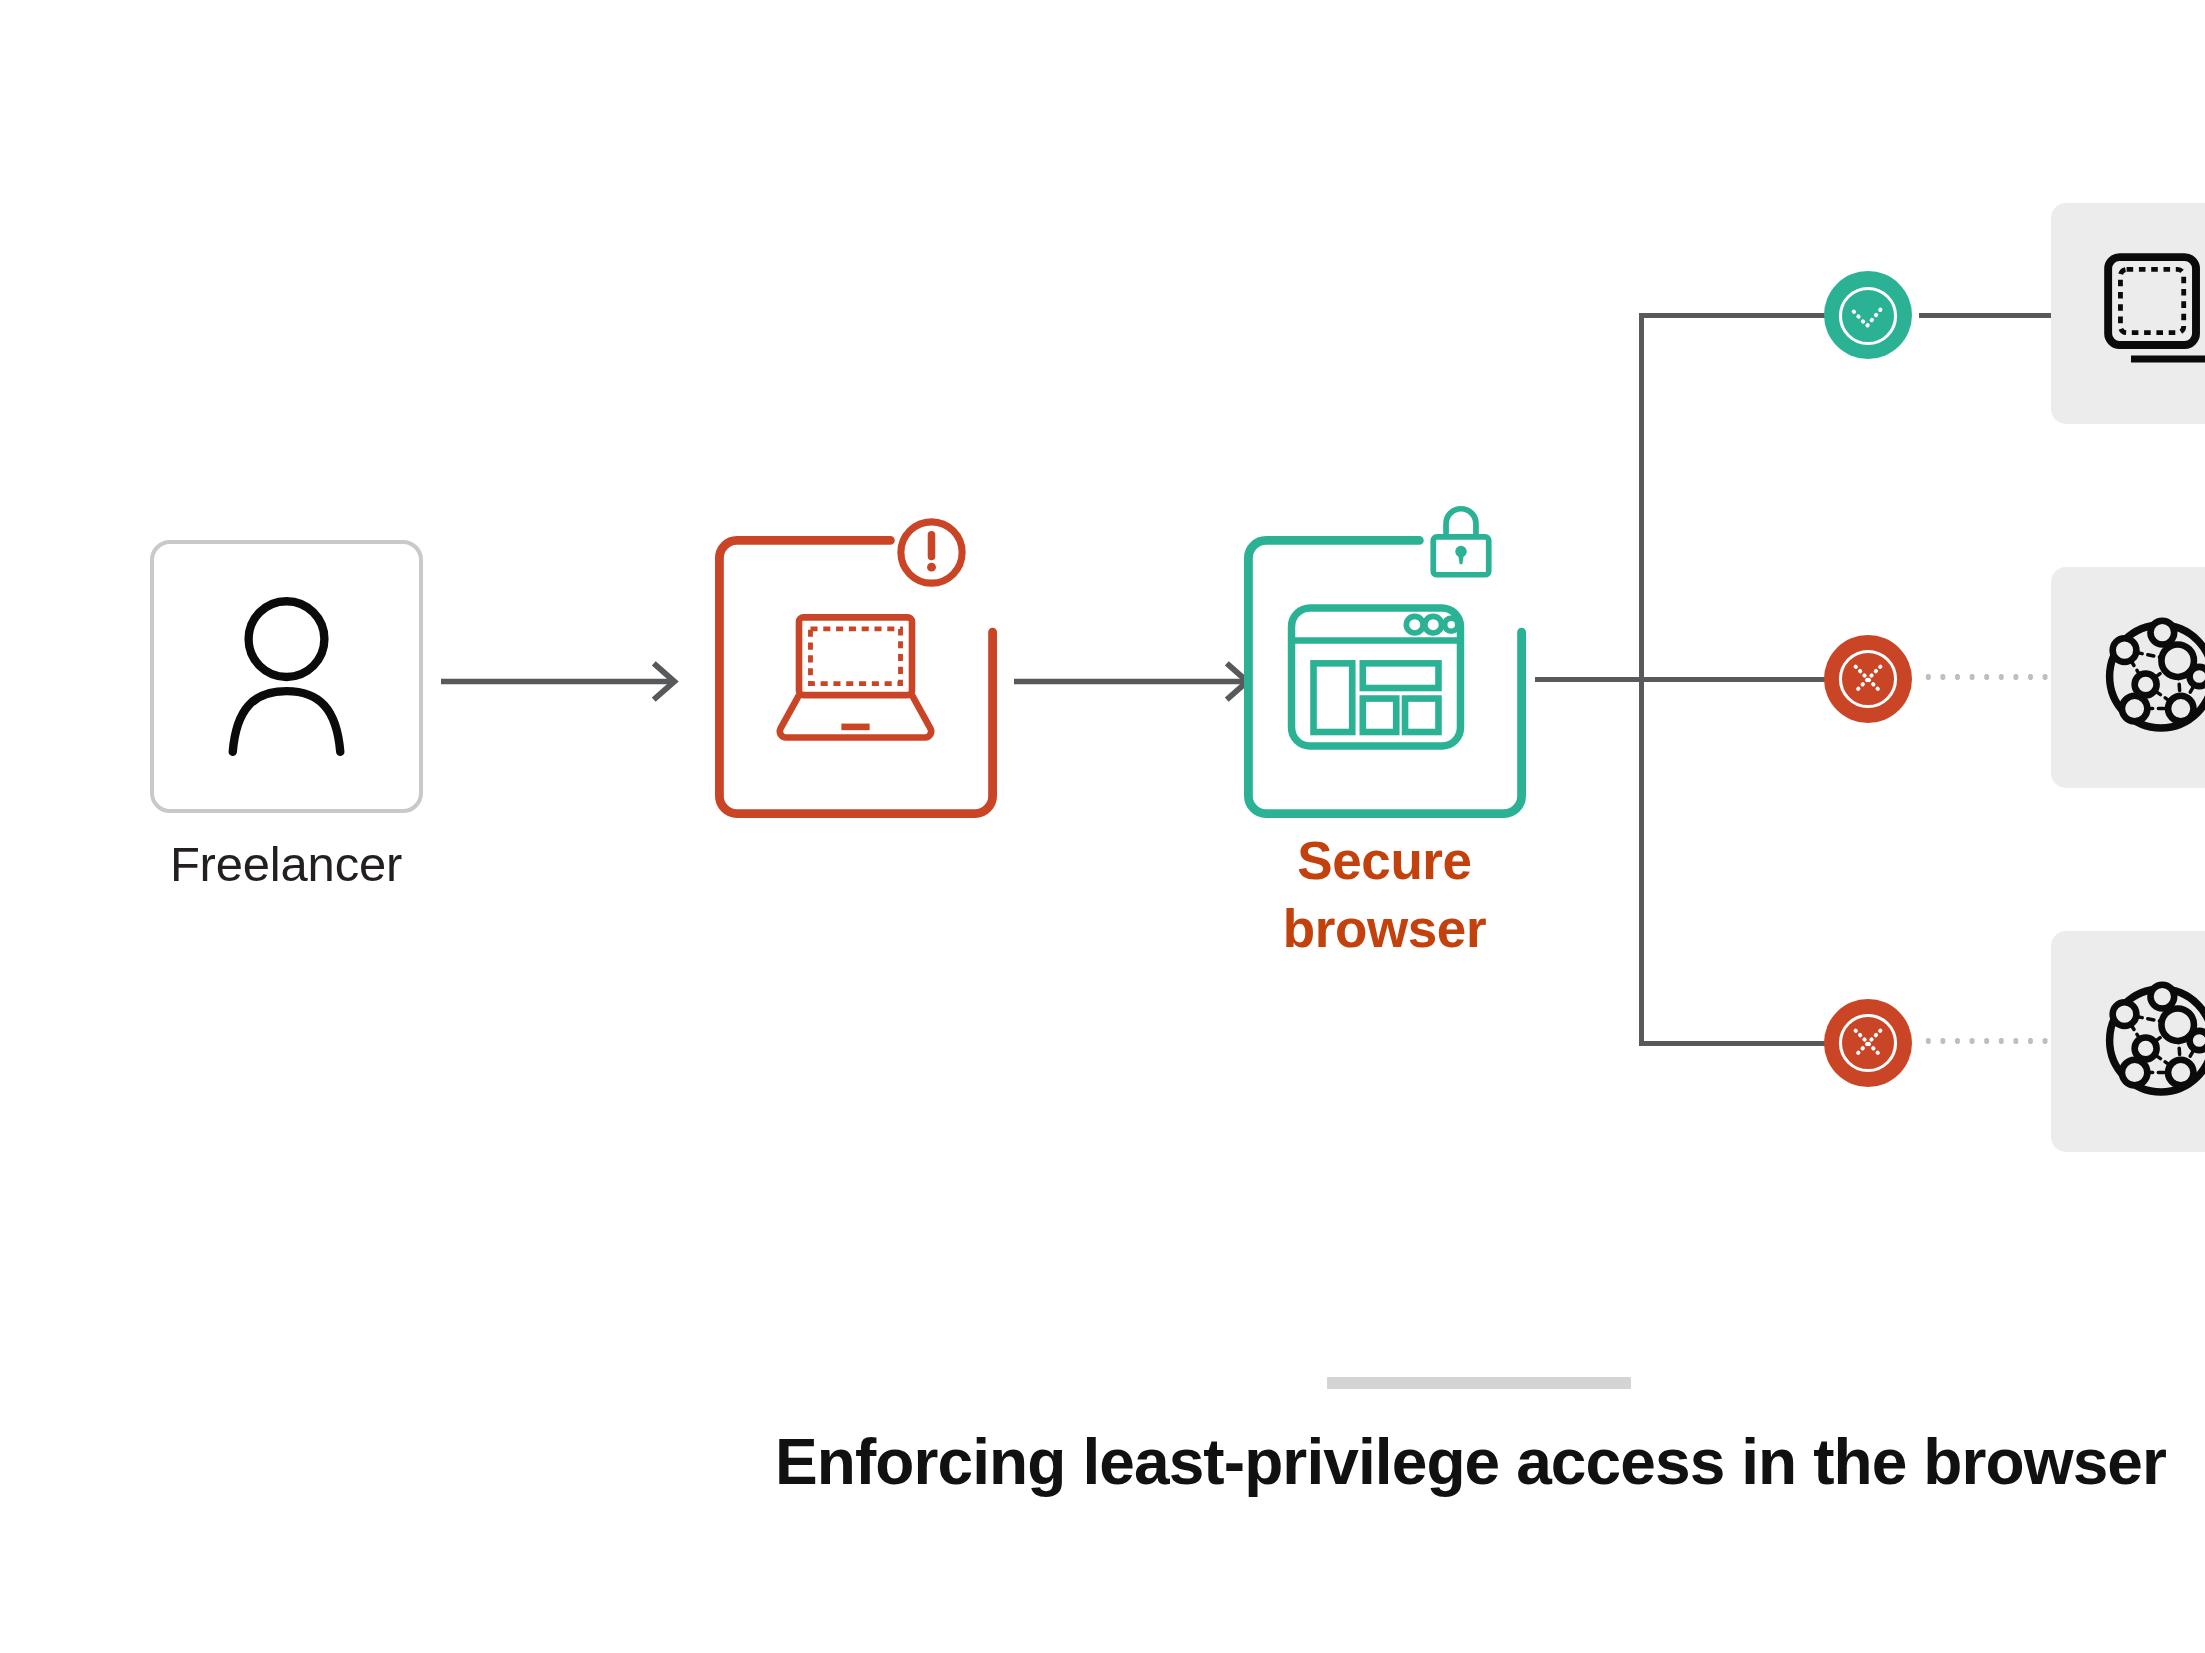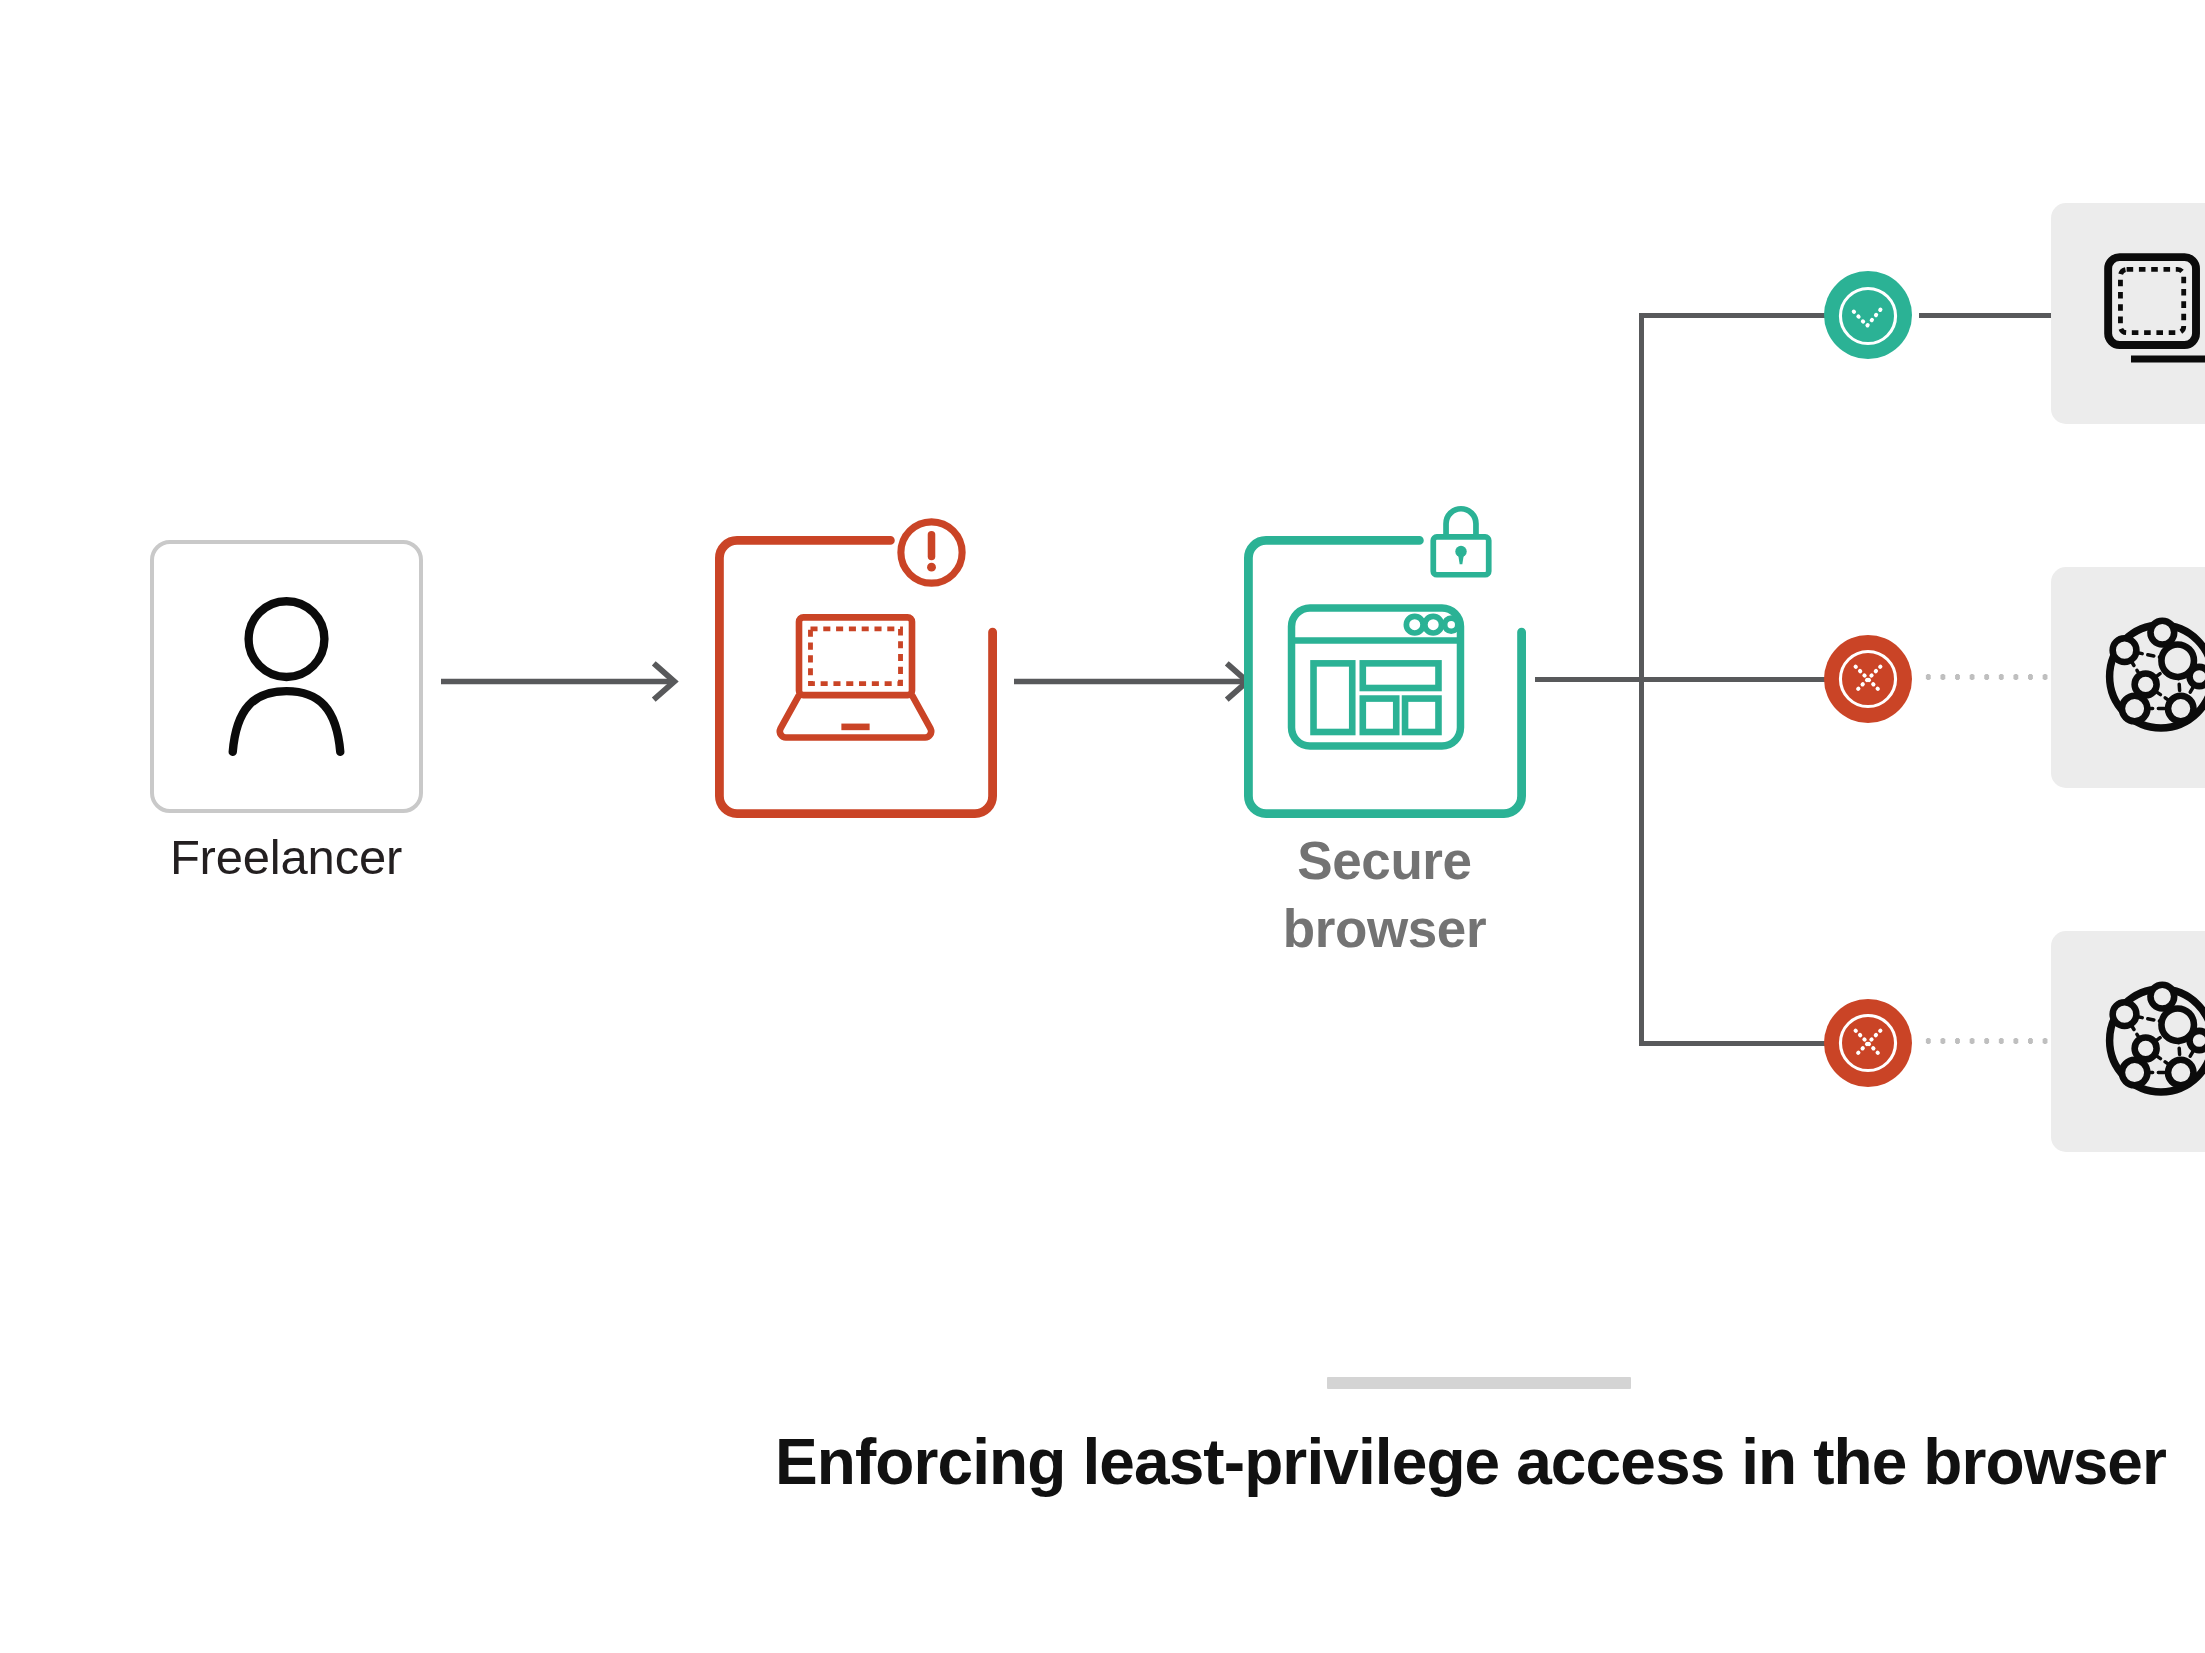--- a/index.html
+++ b/index.html
@@ -43,29 +43,30 @@
   .caption {
     position: absolute;
     text-align: center;
     white-space: pre-line;
   }
   .caption-plain {
     font-size: 49px;
     font-weight: 400;
     color: #231f20;
     letter-spacing: -0.2px;
+    margin-top: 7px;
   }
   .caption-bold {
     font-size: 53px;
     font-weight: 700;
     line-height: 1.28;
     letter-spacing: -0.4px;
   }
   .cap-orange { color: #ca4426; }
-  .cap-teal   { color: #737373; }
+  .cap-teal   { color: #c2410c; }
 
   
   .tile {
     position: absolute;
     width: 221px;
     height: 221px;
     background: #ececec;
     border-radius: 15px;
   }
 

